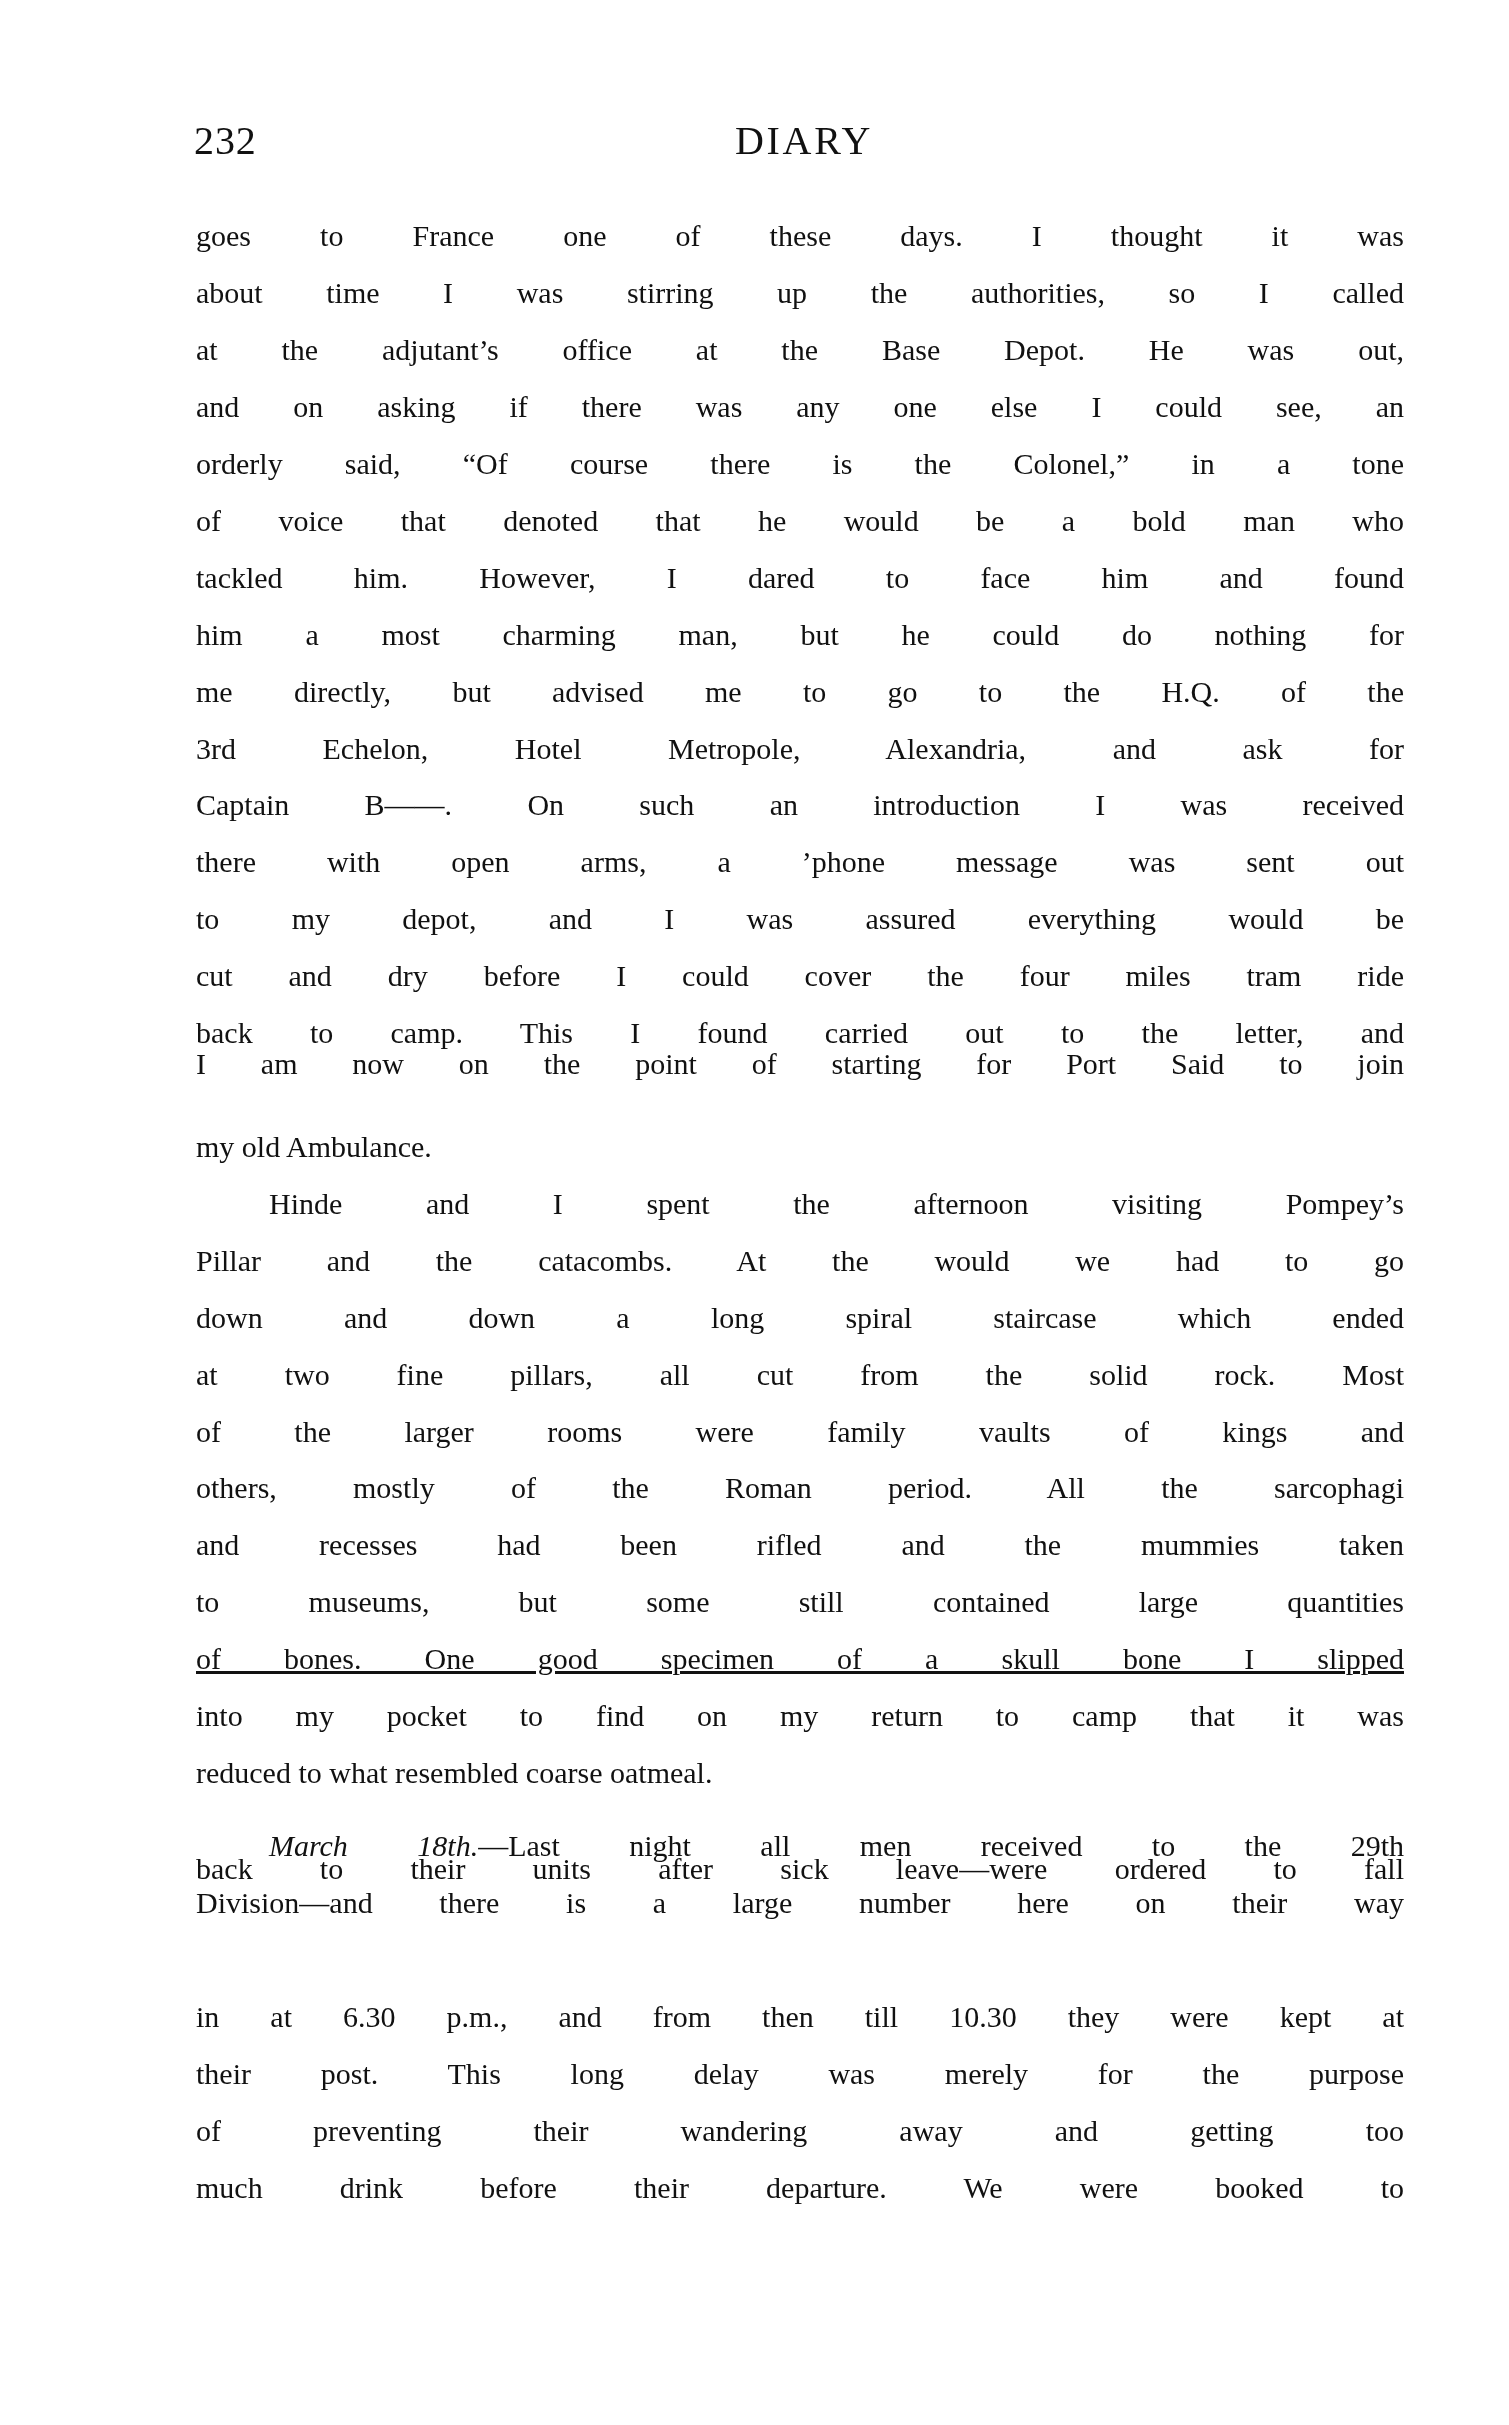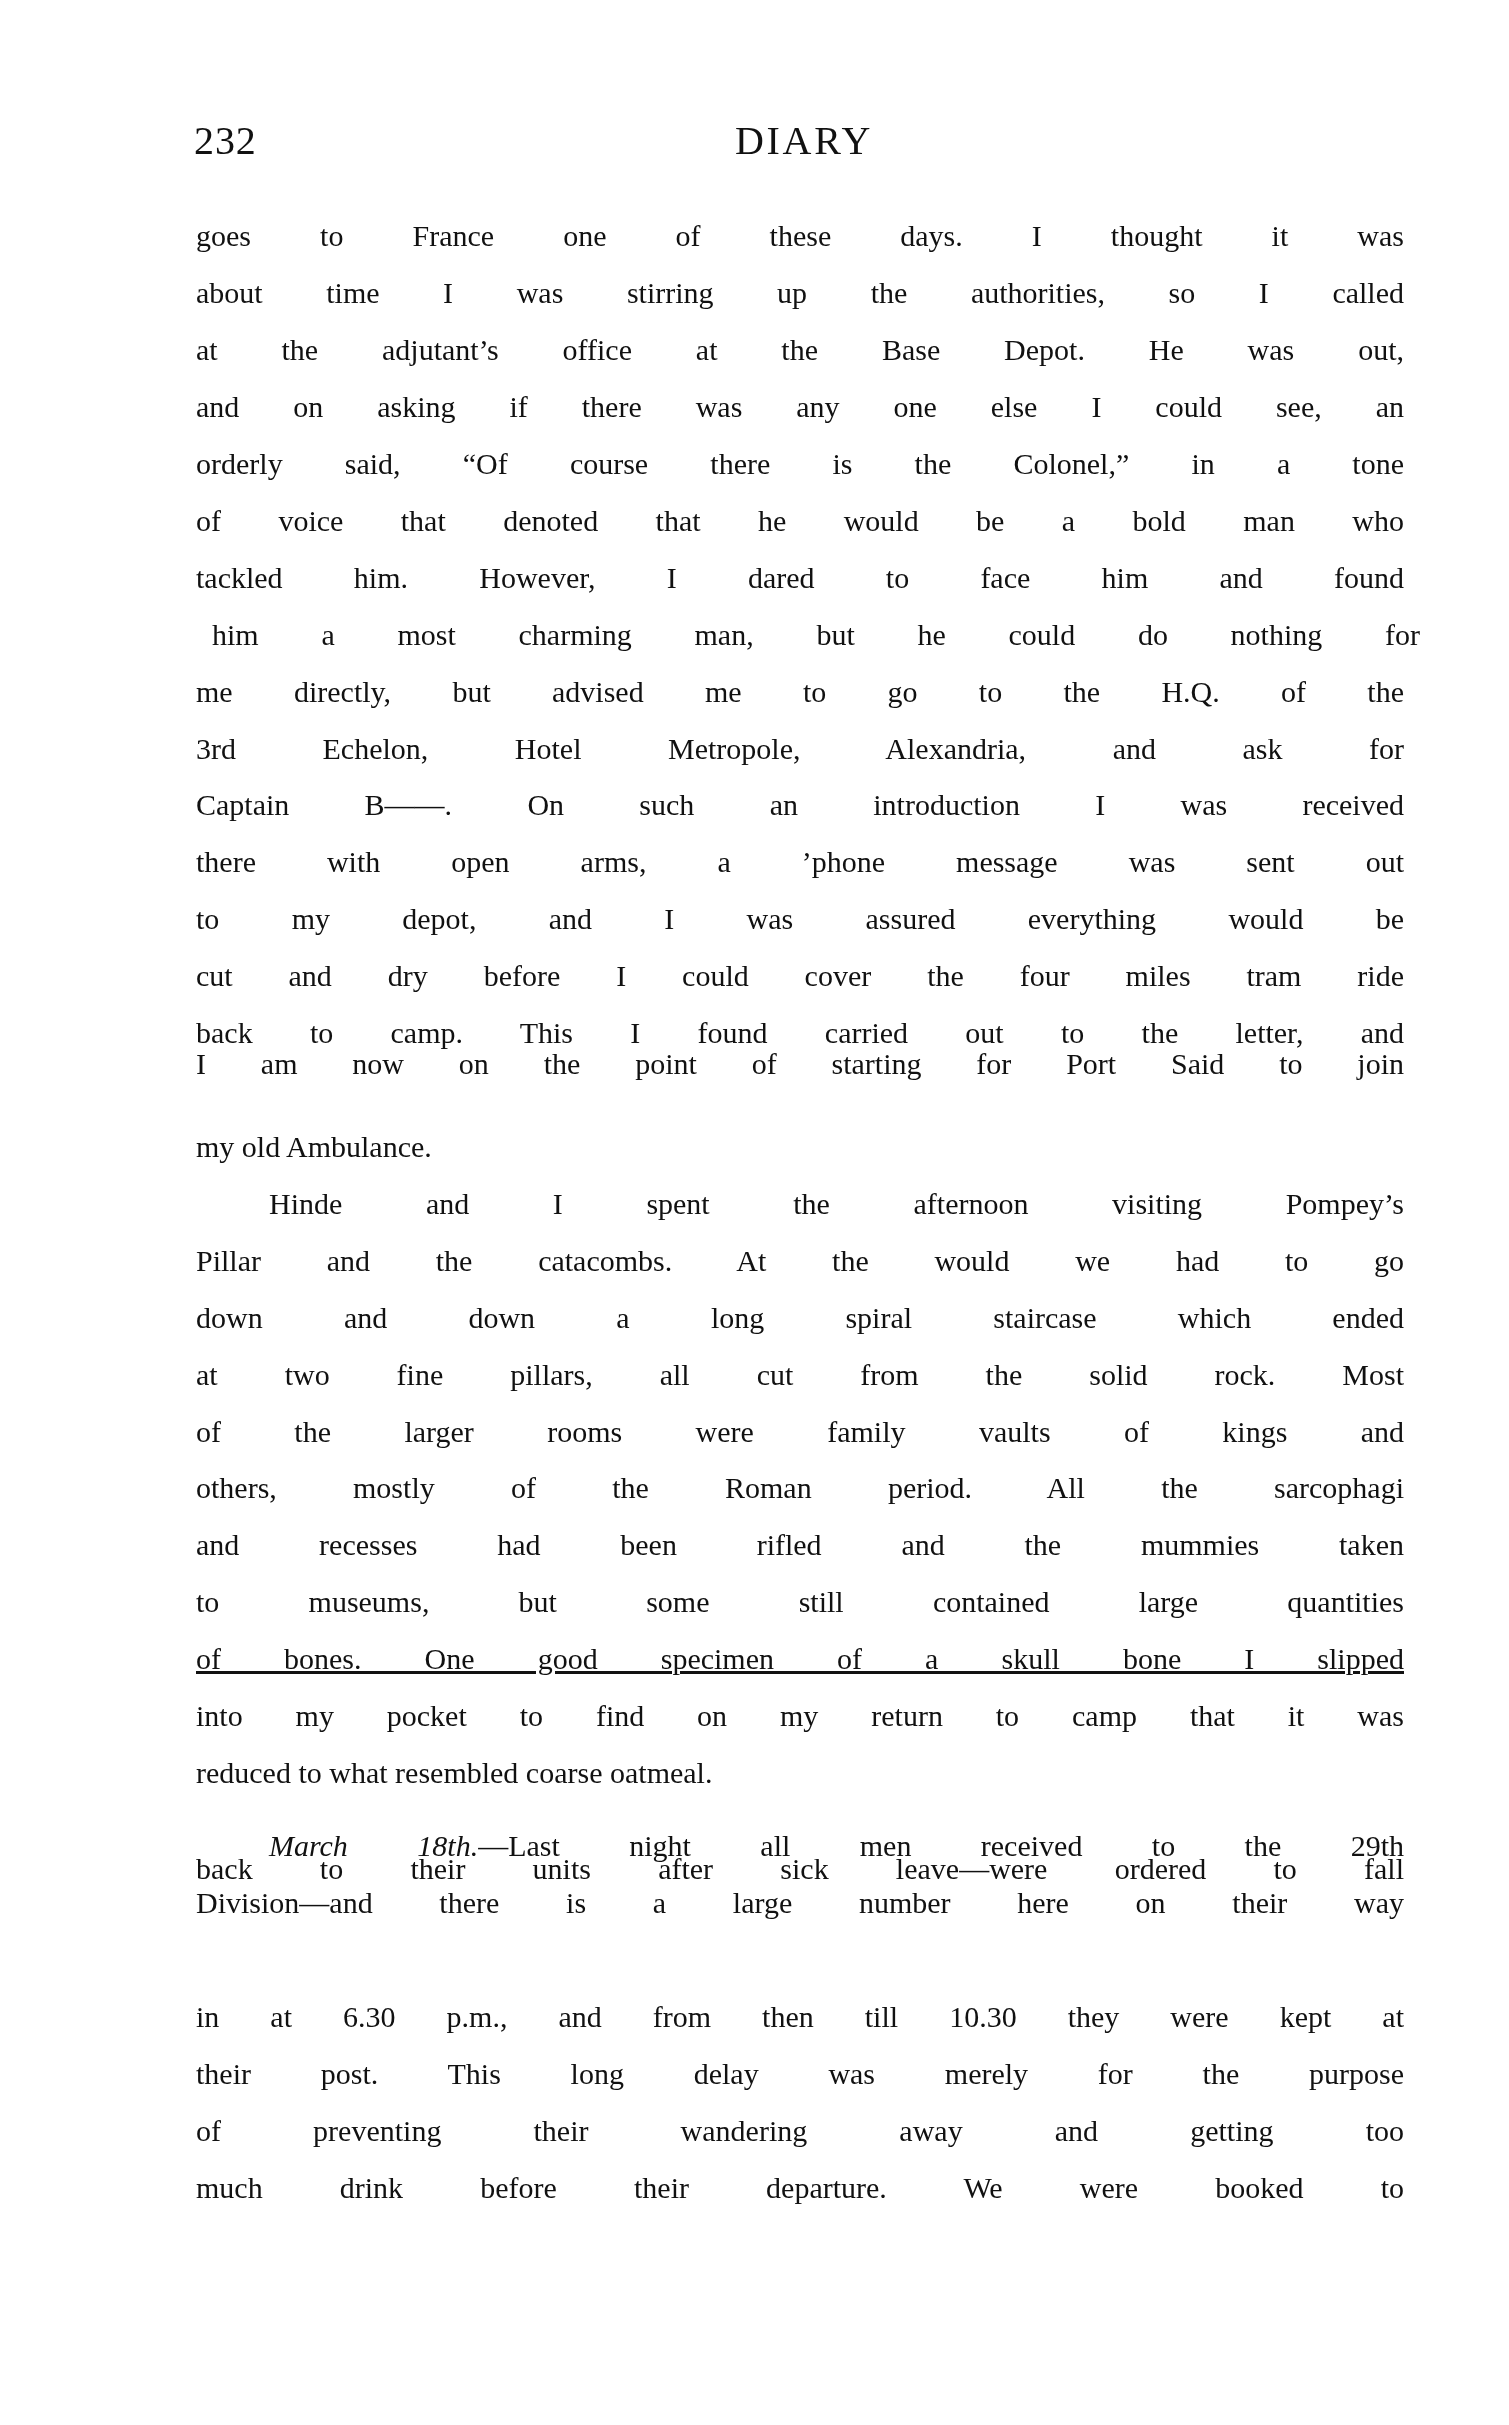--- a/index.html
+++ b/index.html
@@ -22,21 +22,21 @@
   <div class="running-head">DIARY</div>
 
   <div id="p1">
       <div class="line" style="top: 208px;">goes to France one of these days.  I thought it was</div>
       <div class="line" style="top: 265px;">about time I was stirring up the authorities, so I called</div>
       <div class="line" style="top: 322px;">at the adjutant’s office at the Base Depot.  He was out,</div>
       <div class="line" style="top: 379px;">and on asking if there was any one else I could see, an</div>
       <div class="line" style="top: 436px;">orderly said, “Of course there is the Colonel,” in a tone</div>
       <div class="line" style="top: 493px;">of voice that denoted that he would be a bold man who</div>
       <div class="line" style="top: 550px;">tackled him.  However, I dared to face him and found</div>
-      <div class="line" style="top: 607px; margin-left: 16px;">him a most charming man, but he could do nothing for</div>
+      <div class="line" style="top: 607px;">him a most charming man, but he could do nothing for</div>
       <div class="line" style="top: 664px;">me directly, but advised me to go to the H.Q. of the</div>
       <div class="line" style="top: 721px;">3rd Echelon, Hotel Metropole, Alexandria, and ask for</div>
       <div class="line" style="top: 777px;">Captain B——.  On such an introduction I was received</div>
       <div class="line" style="top: 834px;">there with open arms, a ’phone message was sent out</div>
       <div class="line" style="top: 891px;">to my depot, and I was assured everything would be</div>
       <div class="line" style="top: 948px;">cut and dry before I could cover the four miles tram ride</div>
       <div class="line" style="top: 1005px;">back to camp.  This I found carried out to the letter, and</div>
       <div class="line" style="top: 1036px;">I am now on the point of starting for Port Said to join</div>
       <div class="line last" style="top: 1119px;">my old Ambulance.</div>
     </div>

